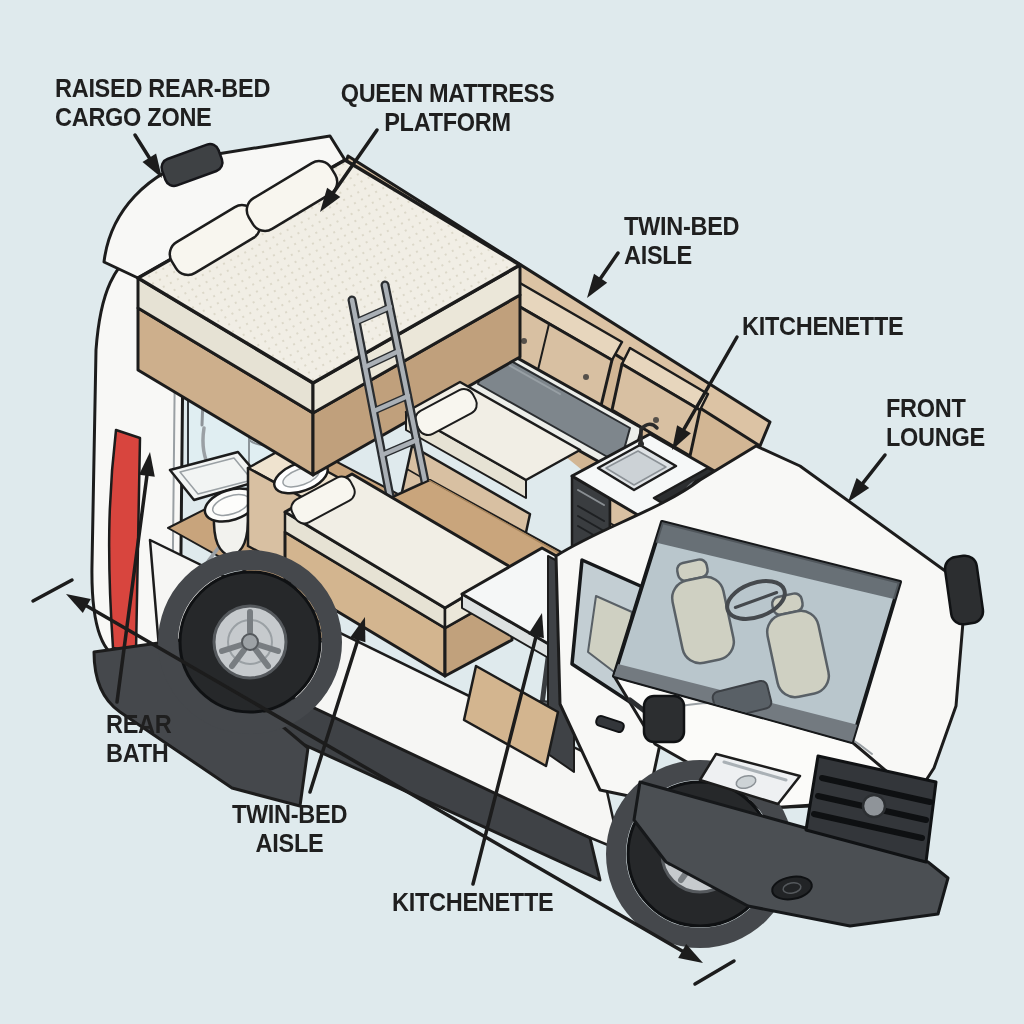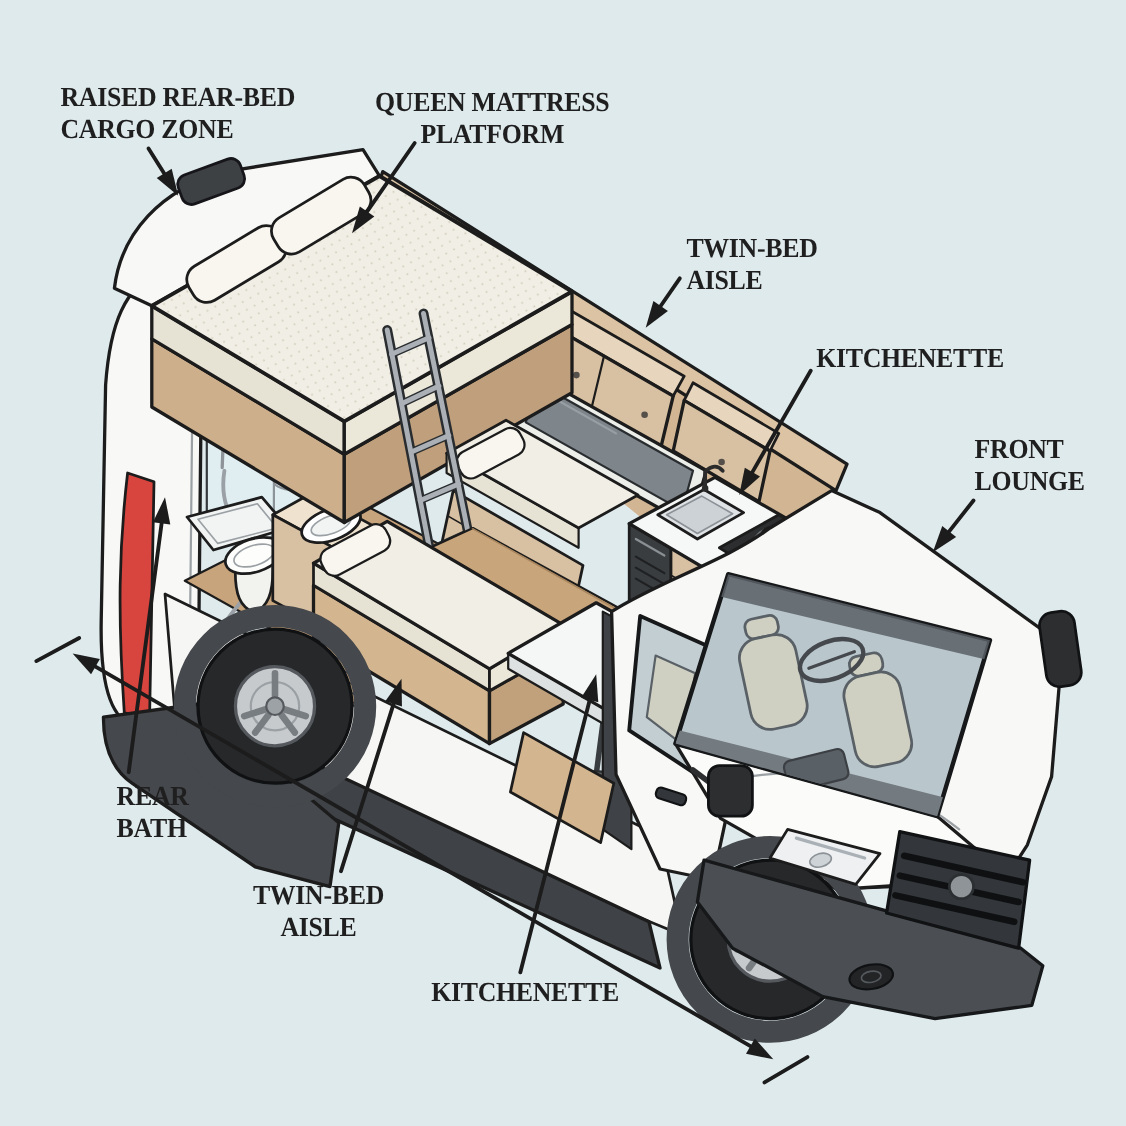--- a/index.html
+++ b/index.html
@@ -1,19 +1,19 @@
 <!DOCTYPE html>
 <html style="--bg: #dfeaed; --label: #1f1f1f; --ink: #1c1c1c; --body-white: #f8f8f6; --wood: #d8c0a2; --wood-dark: #c6a886; --floor-wood: #c9a57c; --mattress: #f1eee5; --pillow: #f8f6ef; --shower-glass: #e0eff3; --cab-glass: #b9c6cc; --dark-metal: #45484c; --tire: #26282a; --alloy: #c6cacd; --tail-light-red: #d8453e; --appliance-dark: #3a3d40; --seat-beige: #e6dcc2;"><head>
 <meta charset="utf-8">
 <style>
   html,body{margin:0;padding:0;background:#dfeaed;}
   .stage{
     position:relative;width:1024px;height:1024px;overflow:hidden;
     background:var(--bg,#dfeaed);
-    font-family:Liberation Serif, serif;
+    font-family:Liberation Sans, sans-serif;
   }
   .stage svg{position:absolute;left:0;top:0;}
   .label{
     position:absolute;
     color:var(--label,#1f1f1f);
     font-weight:700;font-size:25px;line-height:29px;letter-spacing:-0.3px;
     transform:scaleX(0.94);transform-origin:0 0;white-space:nowrap;
   }
   .label.center{text-align:center;transform-origin:50% 0;}
   .label span{display:block;}

